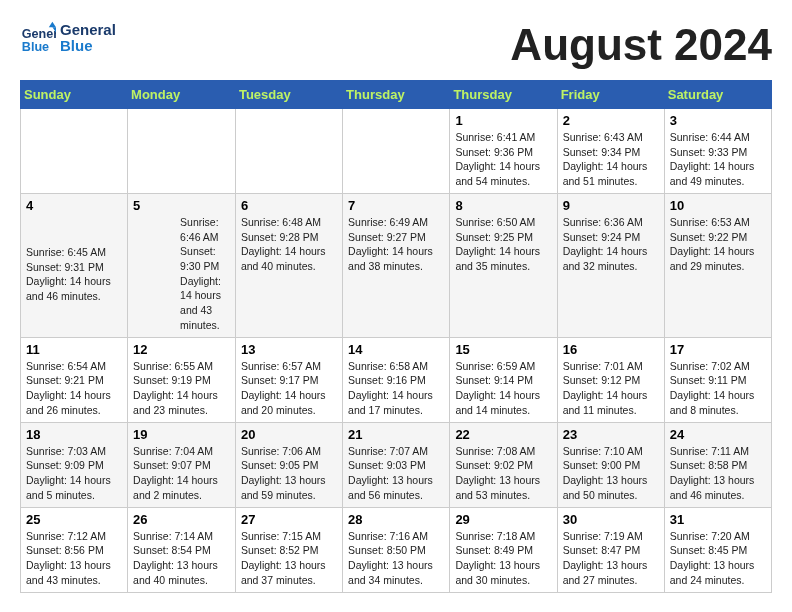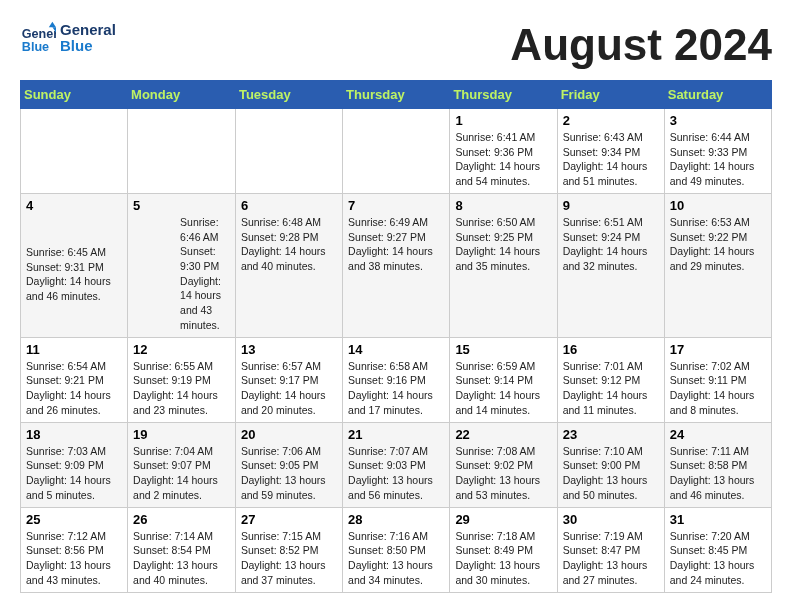--- a/index.html
+++ b/index.html
@@ -170,21 +170,21 @@
         </td>
         <td>
           <span class="day-num">8</span>
           <div class="day-info" style="white-space: pre-line;">Sunrise: 6:50 AM
 Sunset: 9:25 PM
 Daylight: 14 hours
 and 35 minutes.</div>
         </td>
         <td>
           <span class="day-num">9</span>
-          <div class="day-info" style="white-space: pre-line;">Sunrise: 6:51 AM
+          <div class="day-info" style="white-space: pre-line;">Sunrise: 6:36 AM
 Sunset: 9:24 PM
 Daylight: 14 hours
 and 32 minutes.</div>
         </td>
         <td>
           <span class="day-num">10</span>
           <div class="day-info" style="white-space: pre-line;">Sunrise: 6:53 AM
 Sunset: 9:22 PM
 Daylight: 14 hours
 and 29 minutes.</div>

